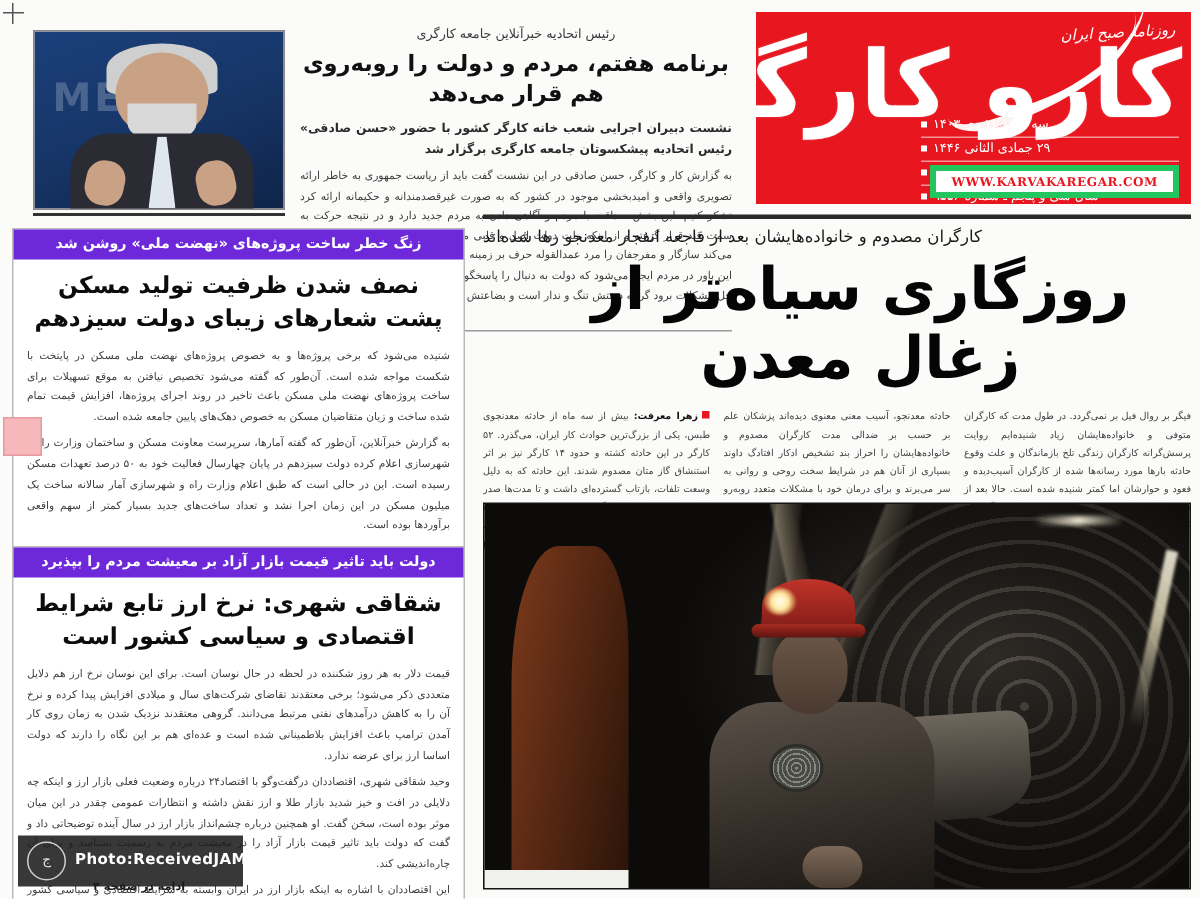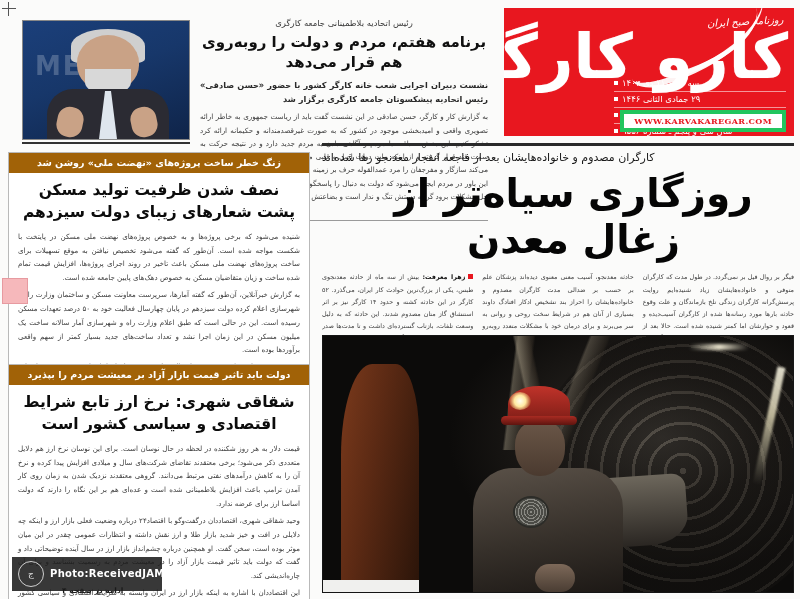--- a/index.html
+++ b/index.html
@@ -289,21 +289,21 @@
     width: 40px; height: 28px; border-radius: 14px;
     background: linear-gradient(180deg,#7d6959,#4a3d33);
   }
   .mp-caption-strip {
     position: absolute; left: 0; bottom: 0;
     width: 96px; height: 12px; background: #f0f0ee;
   }
 
   
   .redbanner {
-    background: #a16207; color: #fff;
+    background: #6d28d9; color: #fff;
     font-size: 9.5px; font-weight: 700;
     text-align: center; padding: 4px 6px;
     direction: rtl; line-height: 1.3;
   }
   .artbox {
     position: absolute; left: 8px; width: 302px;
     direction: rtl; text-align: right;
     border: 1px solid #b9b9b9; background: #fff;
   }
   .artbox-inner { padding: 7px 9px 6px; }
@@ -395,21 +395,21 @@
     <div class="tp-head"></div>
     <div class="tp-beard"></div>
     <div class="tp-body"></div>
     <div class="tp-shirt"></div>
     <div class="tp-hand-l"></div>
     <div class="tp-hand-r"></div>
   </div>
   <div class="top-photo-rule"></div>
 
   <div class="top-article">
-    <div class="ta-kicker">رئیس اتحادیه بلاطمینانی جامعه کارگری</div>
+    <div class="ta-kicker">رئیس اتحادیه خبرآنلاین جامعه کارگری</div>
     <div class="ta-headline">برنامه هفتم، مردم و دولت را روبه‌روی هم قرار می‌دهد</div>
     <div class="ta-lead">نشست دبیران اجرایی شعب خانه کارگر کشور با حضور «حسن صادقی» رئیس اتحادیه پیشکسوتان جامعه کارگری برگزار شد</div>
     <div class="ta-body">به گزارش کار و کارگر، حسن صادقی در این نشست گفت باید از ریاست جمهوری به خاطر ارائه تصویری واقعی و امیدبخشی موجود در کشور که به صورت غیرقصدمندانه و حکیمانه ارائه کرد تشکر کنیم. این بخش صداقت با مردم و آگاهی دادن به مردم جدید دارد و در نتیجه حرکت به سمت قند قرار گرفته و از اینکه ملت دولت اصل و قلبی مشکلات را از فرش چهارکاری داشته می‌کند سازگار و مفرجفان را مرد عمدالقوله حرف بر زمینه اقتصاد را بیشتر بدایت حب کرده‌ایم و این باور در مردم ایجاد می‌شود که دولت به دنبال را پاسخگویی با مشت است و می‌خواهد به مبنا حل مشکلات برود گرچه دستش تنگ و ندار است و بضاعتش ناچیز است.</div>
     <div class="contlink">ادامه در همین صفحه</div>
     <div class="hr-thin"></div>
   </div>
 
   <div class="header-rule"></div>
 
   <div class="main-story">

